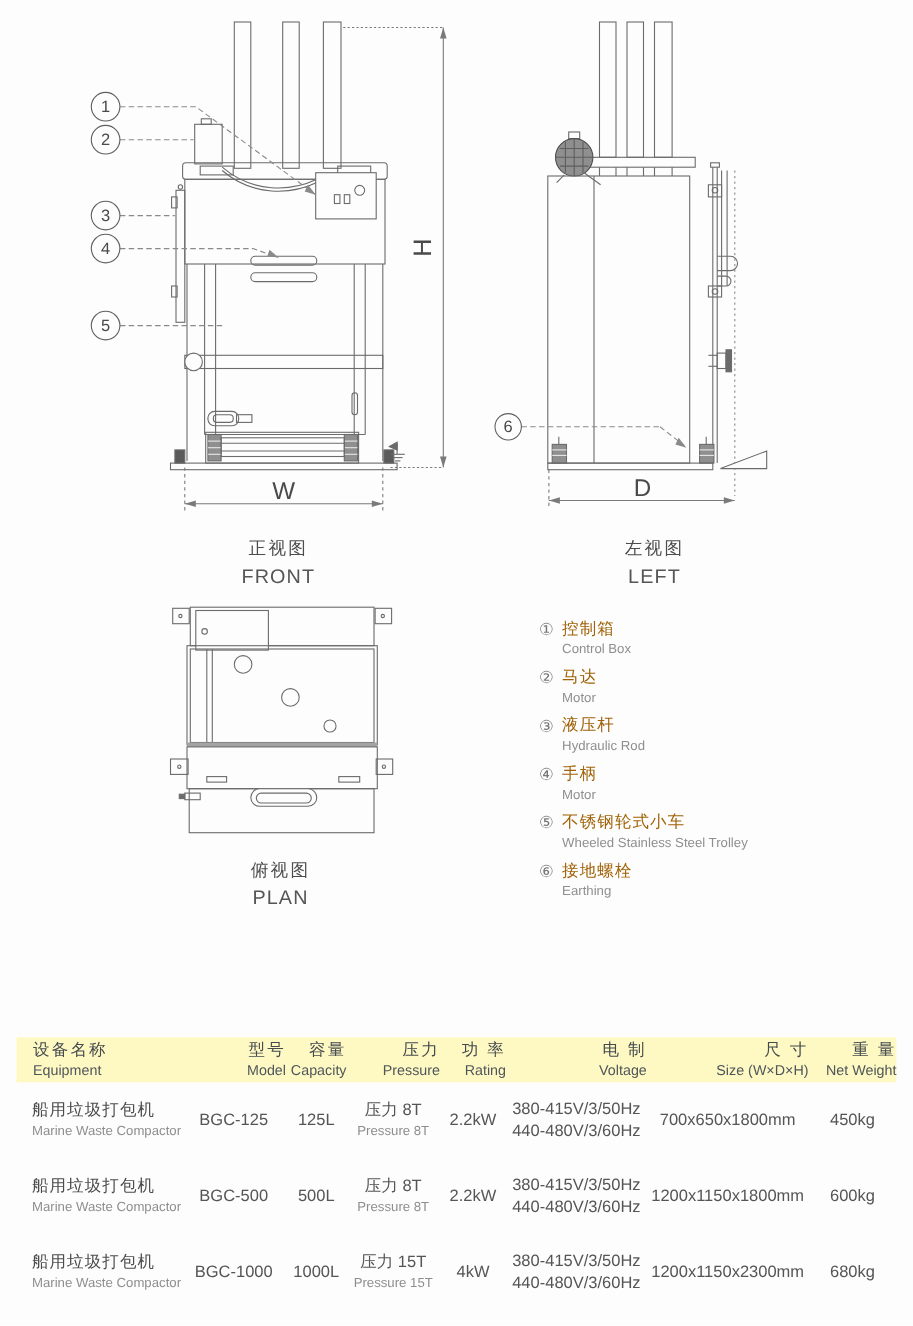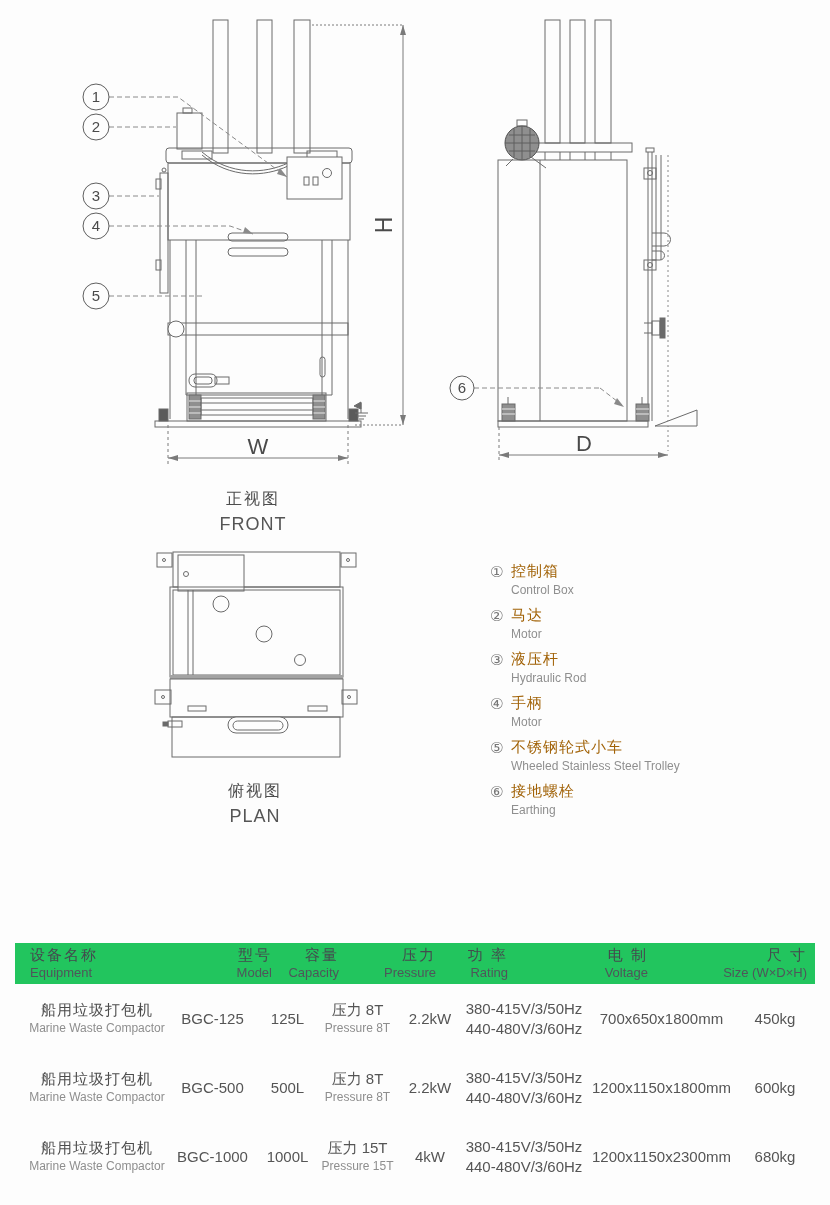--- a/index.html
+++ b/index.html
@@ -33,21 +33,21 @@
     position:absolute; left:15px; top:943px; width:800px; height:41px;
     background:#b2cbd6;
   }
   #spec-header .col { text-align:right; line-height:1.25; }
   #spec-header .col.first { text-align:left; padding-left:15px; }
   #spec-header .zh { font-size:15px; color:#444a4e; letter-spacing:2px; }
   #spec-header .en { font-size:13px; color:#4f565a; letter-spacing:0; }
   #spec-rows { position:absolute; left:15px; top:984px; width:800px; }
   .spec-row { height:69px; }
   .spec-row .cell { text-align:center; color:#555; font-size:15px; line-height:1.3; }
-  .spec-row .cell.first { text-align:center; padding-left:14px; }
+  .spec-row .cell.first { text-align:left; padding-left:14px; }
   .name-zh { font-size:15px; color:#4c4c4c; letter-spacing:1px; }
   .name-en { font-size:12px; color:#8e8e8e; margin-top:1px; }
   .sub-en { font-size:12px; color:#8e8e8e; margin-top:1px; }
   .volt { font-size:14px; color:#555; line-height:1.3; }
 </style>
 </head>
 <body>
 
 <div id="stage">
 
@@ -331,20 +331,24 @@
         <rect x="28" y="181" width="14" height="6"></rect>
         <rect x="23" y="182" width="5" height="4" fill="#6b6b6b"></rect>
       </g>
     </g>
   </svg>
 
   <div class="view-title" style="left:173px;top:489px;width:160px;">
     <div class="zh">正视图</div>
     <div class="en">FRONT</div>
   </div>
+  <div class="view-title" style="left:515px;top:489px;width:160px;">
+    <div class="zh">左视图</div>
+    <div class="en">LEFT</div>
+  </div>
   <div class="view-title" style="left:175px;top:781px;width:160px;">
     <div class="zh">俯视图</div>
     <div class="en">PLAN</div>
   </div>
 
   <div id="legend">
     <div class="legend-item">
       <div class="legend-main">
         <span class="legend-num">①</span>
         <span class="legend-zh">控制箱</span>
@@ -381,21 +385,21 @@
     </div>
     <div class="legend-item">
       <div class="legend-main">
         <span class="legend-num">⑥</span>
         <span class="legend-zh">接地螺栓</span>
       </div>
       <div class="legend-en">Earthing</div>
     </div>
   </div>
 
-  <div id="spec-header" class="spec-grid" style="background: #22c55e; gap: 12px;">
+  <div id="spec-header" class="spec-grid" style="background: #fef9c3;">
     <div class="col first">
       <div class="zh">设备名称</div>
       <div class="en">Equipment</div>
     </div>
     <div class="col">
       <div class="zh">型号</div>
       <div class="en">Model</div>
     </div>
     <div class="col">
       <div class="zh">容量</div>

